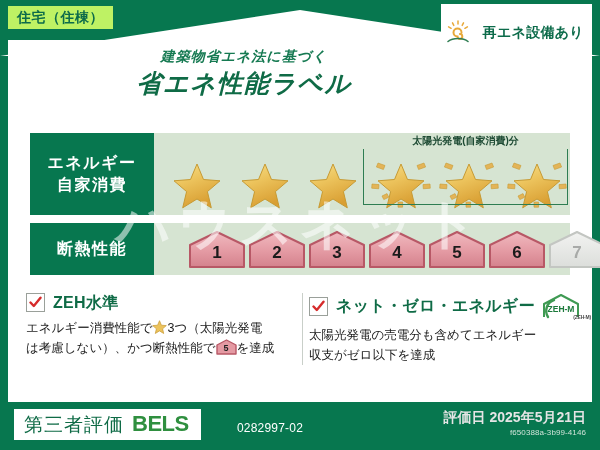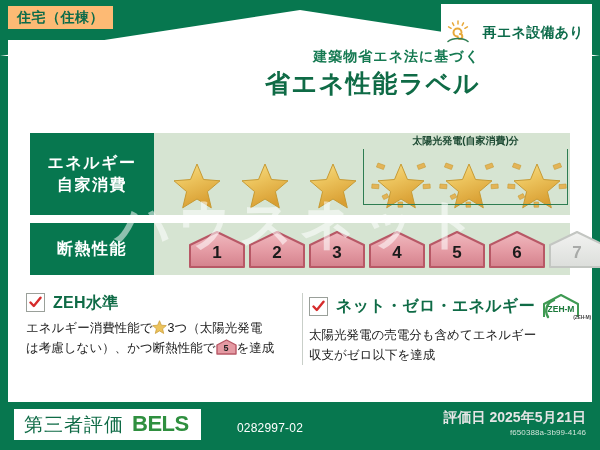--- a/index.html
+++ b/index.html
@@ -35,21 +35,21 @@
     top: 10px;
     width: 600px;
     height: 46px;
     background: #ffffff;
     clip-path: polygon(0% 100%, 50% 0%, 100% 100%, 100% 100%, 0% 100%);
   }
   .badge-dwelling {
     position: absolute;
     left: 8px; top: 6px;
     padding: 4px 9px 5px 9px;
-    background: #fdba74;
+    background: #bef264;
     color: #0c6b4a;
     font-size: 14px;
     font-weight: bold;
     letter-spacing: 0.5px;
     line-height: 1;
     z-index: 6;
   }
   .badge-renewable {
     position: absolute;
     right: 8px; top: 4px;
@@ -77,21 +77,22 @@
     width: 584px;
     height: 362px;
     background: #ffffff;
     z-index: 4;
   }
 
   .title-wrap {
     position: absolute;
     left: 0; top: 8px;
     width: 472px;
-    text-align: right;
+    text-align: center;
+    font-style: italic;
   }
   .title-sub {
     color: #167a52;
     font-size: 14px;
     font-weight: bold;
     letter-spacing: 1px;
     line-height: 1.2;
   }
   .title-main {
     color: #0f6b46;

